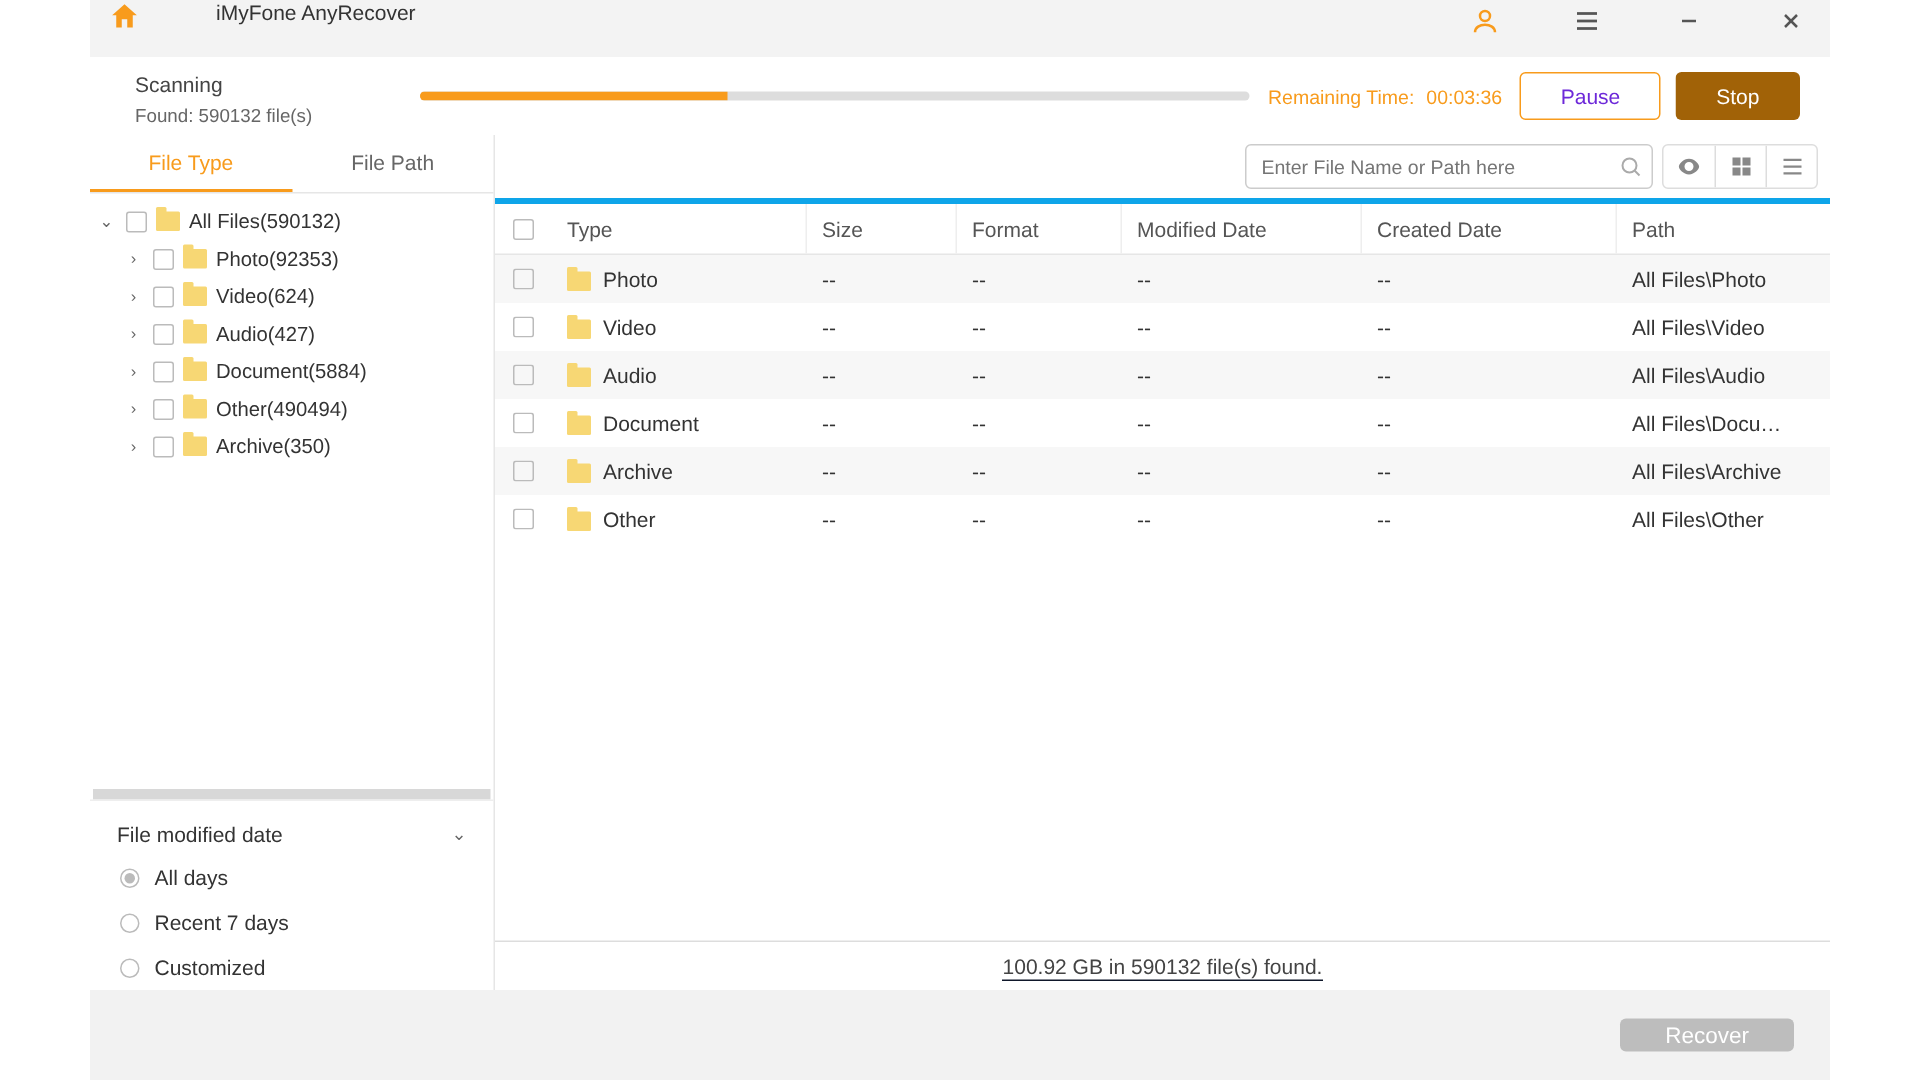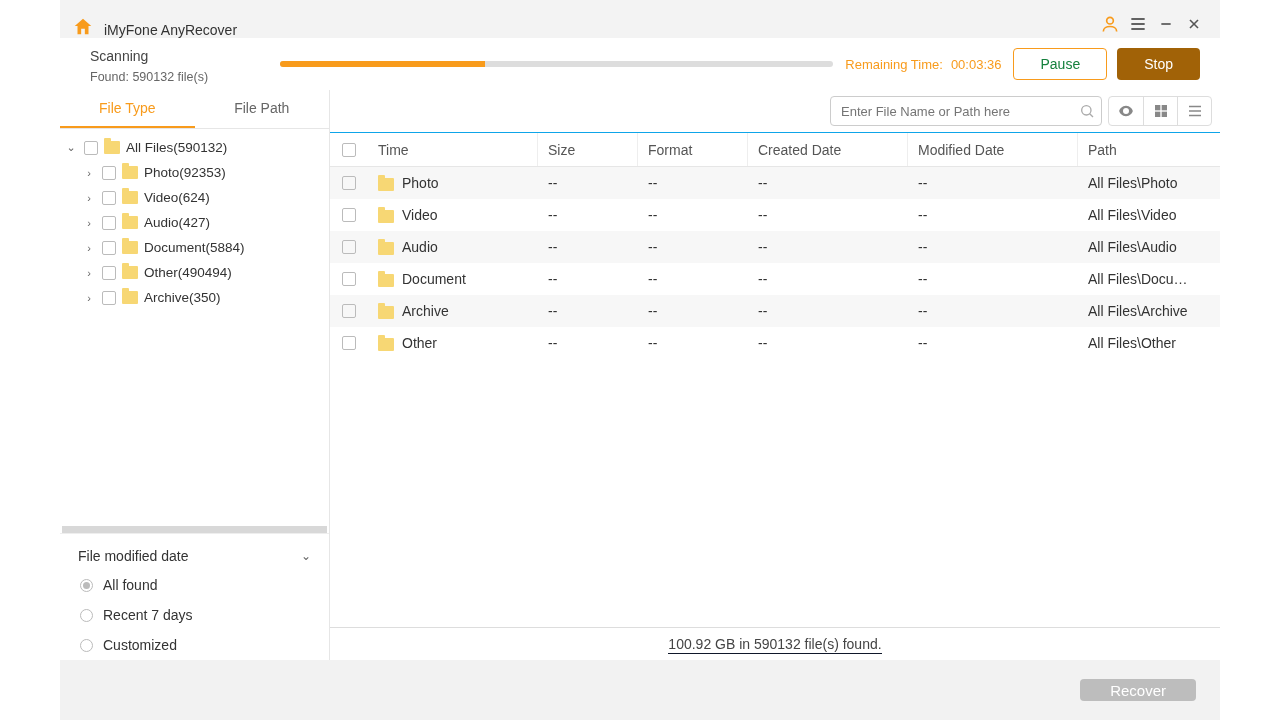--- a/index.html
+++ b/index.html
@@ -1,39 +1,39 @@
 <!DOCTYPE html>
 <html><head>
 <meta charset="utf-8">
 <style>
   * { box-sizing: border-box; margin: 0; padding: 0; font-family: "Segoe UI", Arial, sans-serif; }
   body { background: #fff; width: 1280px; height: 720px; overflow: hidden; color: #333; }
   .app { width: 1160px; height: 720px; margin: 0 auto; background: #fff; display: flex; flex-direction: column; }
 
   
-  .titlebar { height: 38px; background: #f3f3f3; display: flex; align-items: flex-end; padding: 0 12px; }
+  .titlebar { height: 38px; background: #f3f3f3; display: flex; align-items: flex-start; padding: 0 12px; gap: 40px; }
   .home-icon { color: #f89b1c; font-size: 22px; margin-right: 10px; }
   .titlebar-title { font-size: 14px; color: #333; }
   .titlebar-spacer { flex: 1; }
   .tb-btn { width: 28px; height: 28px; display: flex; align-items: center; justify-content: center; color: #555; font-size: 18px; cursor: pointer; }
   .tb-btn.user { color: #f89b1c; }
   .tb-btn.menu { color: #555; }
 
   
   .status-row { display: flex; align-items: flex-start; padding: 10px 20px 6px 30px; }
   .status-left { display: flex; flex-direction: column; width: 190px; }
   .status-title { font-size: 14px; color: #444; font-weight: 500; }
   .status-found { font-size: 12.5px; color: #666; margin-top: 6px; }
   .progress-wrap { flex: 1; display: flex; align-items: center; }
   .progress { flex: 1; height: 6px; background: #ddd; border-radius: 3px; overflow: hidden; margin-right: 12px; }
   .progress-fill { height: 100%; background: #f89b1c; width: 37%; }
   .remain-label { color: #f89b1c; font-size: 13px; margin-right: 8px; }
   .remain-time { color: #f89b1c; font-size: 13px; margin-right: 12px; }
   .btn { height: 32px; border-radius: 4px; font-size: 14px; padding: 0 26px; cursor: pointer; border: 1px solid transparent; display: inline-flex; align-items: center; justify-content: center; }
-  .btn-pause { background: #fff; color: #15803d; border: 1px solid #f89b1c; margin-right: 10px; }
+  .btn-pause { background: #fff; color: #6d28d9; border: 1px solid #f89b1c; margin-right: 10px; }
   .btn-stop  { background: #a16207; color: #fff; }
 
   
   .body { flex: 1; display: flex; min-height: 0; }
   .sidebar { width: 270px; border-right: 1px solid #e6e6e6; display: flex; flex-direction: column; }
   .tabs { display: flex; border-bottom: 1px solid #e6e6e6; }
   .tab { flex: 1; text-align: center; padding: 10px 0; font-size: 14px; color: #666; cursor: pointer; }
   .tab.active { color: #f89b1c; border-bottom: 2px solid #f89b1c; }
   .tree { flex: 1; overflow: auto; padding: 6px 0; font-size: 13.5px; color: #333; }
   .tree-row { display: flex; align-items: center; padding: 5px 8px; cursor: pointer; }
@@ -47,21 +47,21 @@
 
   .filter { border-top: 1px solid #eee; padding: 8px 18px 0 18px; font-size: 14px; color: #333; }
   .filter-header { display: flex; justify-content: space-between; align-items: center; padding: 6px 0; cursor: pointer; }
   .filter-header .chev { color: #666; font-size: 12px; }
   .filter-opt { display: flex; align-items: center; padding: 7px 2px; cursor: pointer; }
   .radio { width: 13px; height: 13px; border: 1.5px solid #bbb; border-radius: 50%; margin-right: 10px; position: relative; }
   .radio.checked::after { content:""; position:absolute; inset:2px; border-radius:50%; background:#bbb; }
 
   
   .main { flex: 1; display: flex; flex-direction: column; min-width: 0; }
-  .toolbar { display: flex; justify-content: flex-end; align-items: flex-start; padding: 6px 8px; gap: 6px; border-bottom: 1px solid #0ea5e9; }
+  .toolbar { display: flex; justify-content: flex-end; align-items: flex-start; padding: 6px 8px; gap: 6px; border-bottom: 4px solid #0ea5e9; }
   .search { display: flex; align-items: center; border: 1px solid #ccc; border-radius: 4px; height: 30px; width: 272px; padding: 0 6px 0 10px; }
   .search input { flex: 1; border: none; outline: none; font-size: 13px; color: #666; background: transparent; }
   .search .sicon { color: #aaa; font-size: 15px; }
   .icon-btn-group { display:flex; border:1px solid #ddd; border-radius:4px; overflow:hidden; height:30px; }
   .icon-btn { width: 34px; display:flex; align-items:center; justify-content:center; color:#888; border-left:1px solid #ddd; cursor:pointer; }
   .icon-btn:first-child { border-left:none; }
 
   .grid { flex:1; overflow:auto; font-size: 14px; color:#333; }
   .gh, .gr { display:grid; grid-template-columns: 38px 170px 100px 110px 160px 170px 1fr; align-items:center; }
   .gh { height: 34px; border-bottom: 1px solid #e6e6e6; color:#555; padding-right:8px; }
@@ -197,21 +197,21 @@
       <div class="tree-scroll"></div>
 
       <div class="filter">
         <div class="filter-header">
           <span>File modified date</span>
           <span class="chev">⌄</span>
         </div>
         <div id="filter-options">
             <div class="filter-opt">
               <span class="radio checked"></span>
-              <span>All found</span>
+              <span>All days</span>
             </div>
             <div class="filter-opt">
               <span class="radio"></span>
               <span>Recent 7 days</span>
             </div>
             <div class="filter-opt">
               <span class="radio"></span>
               <span>Customized</span>
             </div>
           </div>
@@ -251,25 +251,25 @@
               </svg>
           </div>
         </div>
       </div>
 
       <div class="grid">
         <div class="gh">
           <div class="cell-chk">
               <span class="row-chk"></span>
             </div>
-          <div>Time</div>
+          <div>Type</div>
           <div>Size</div>
           <div>Format</div>
+          <div>Modified Date</div>
           <div>Created Date</div>
-          <div>Modified Date</div>
           <div>Path</div>
         </div>
         <div id="grid-rows">
             <div class="gr">
               <div class="cell-chk">
                 <span class="row-chk"></span>
               </div>
               <div class="cell-name">
                 <span class="tree-folder"></span>
                 <span>Photo</span>

